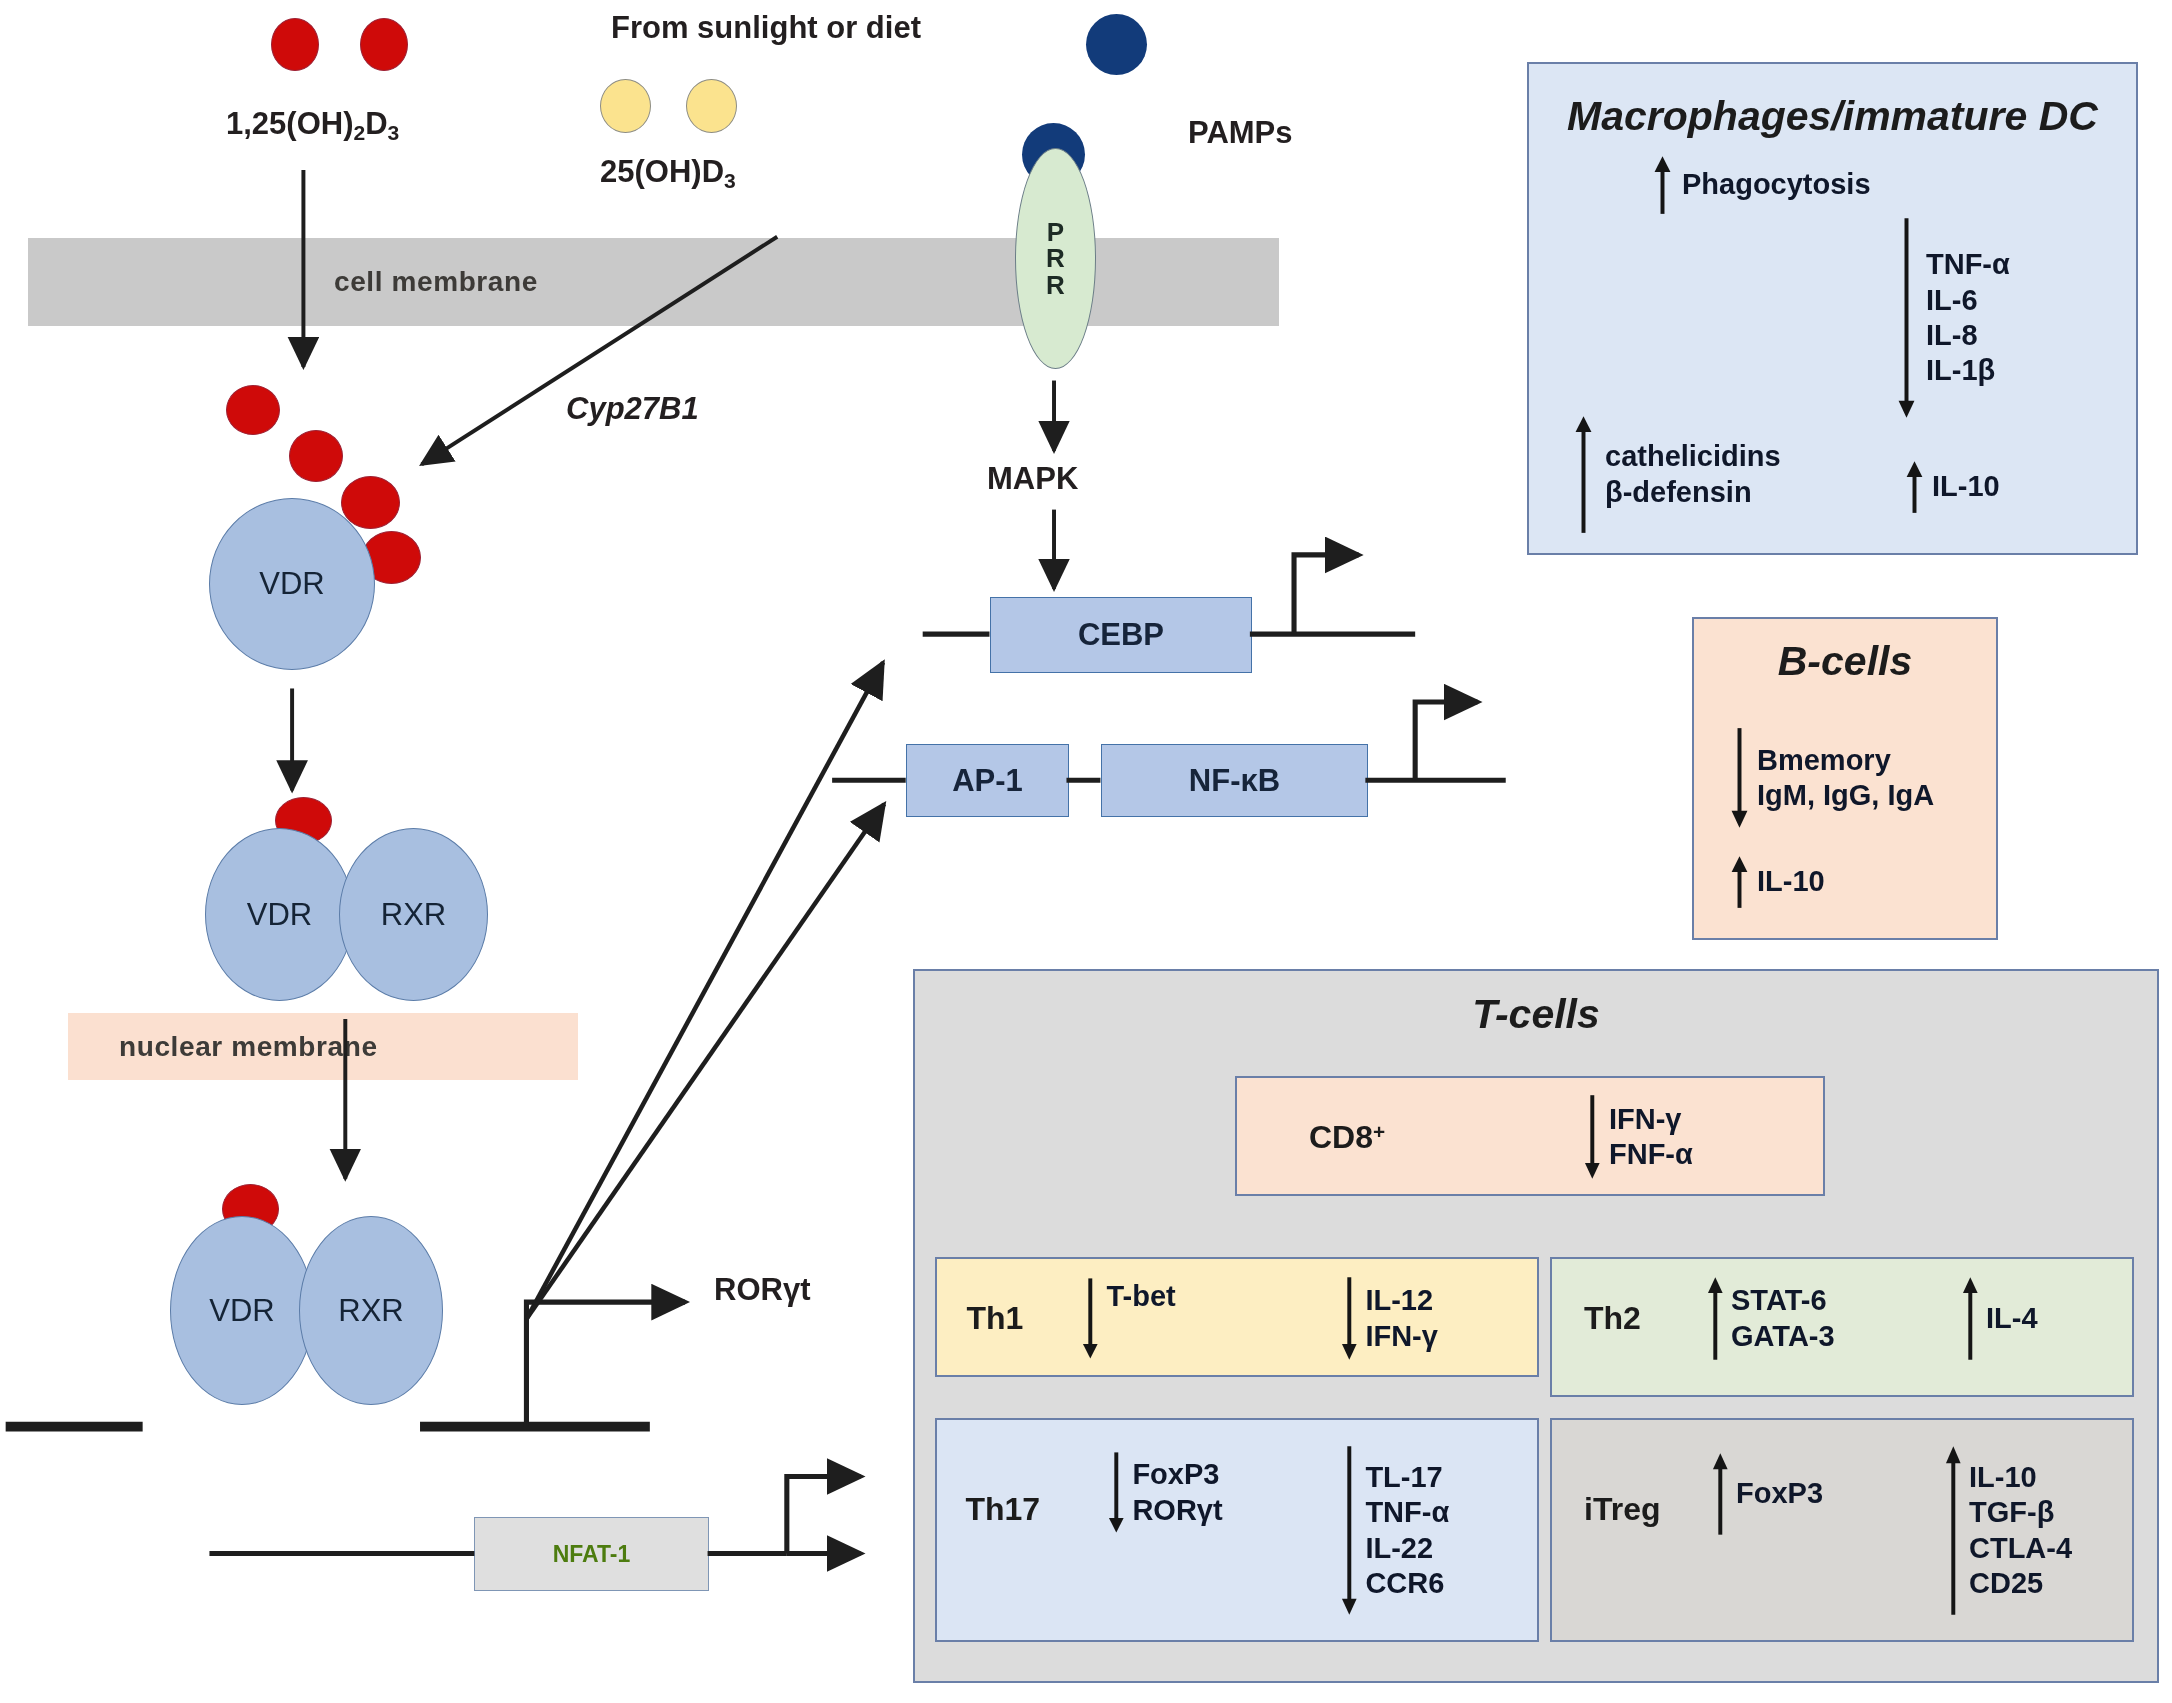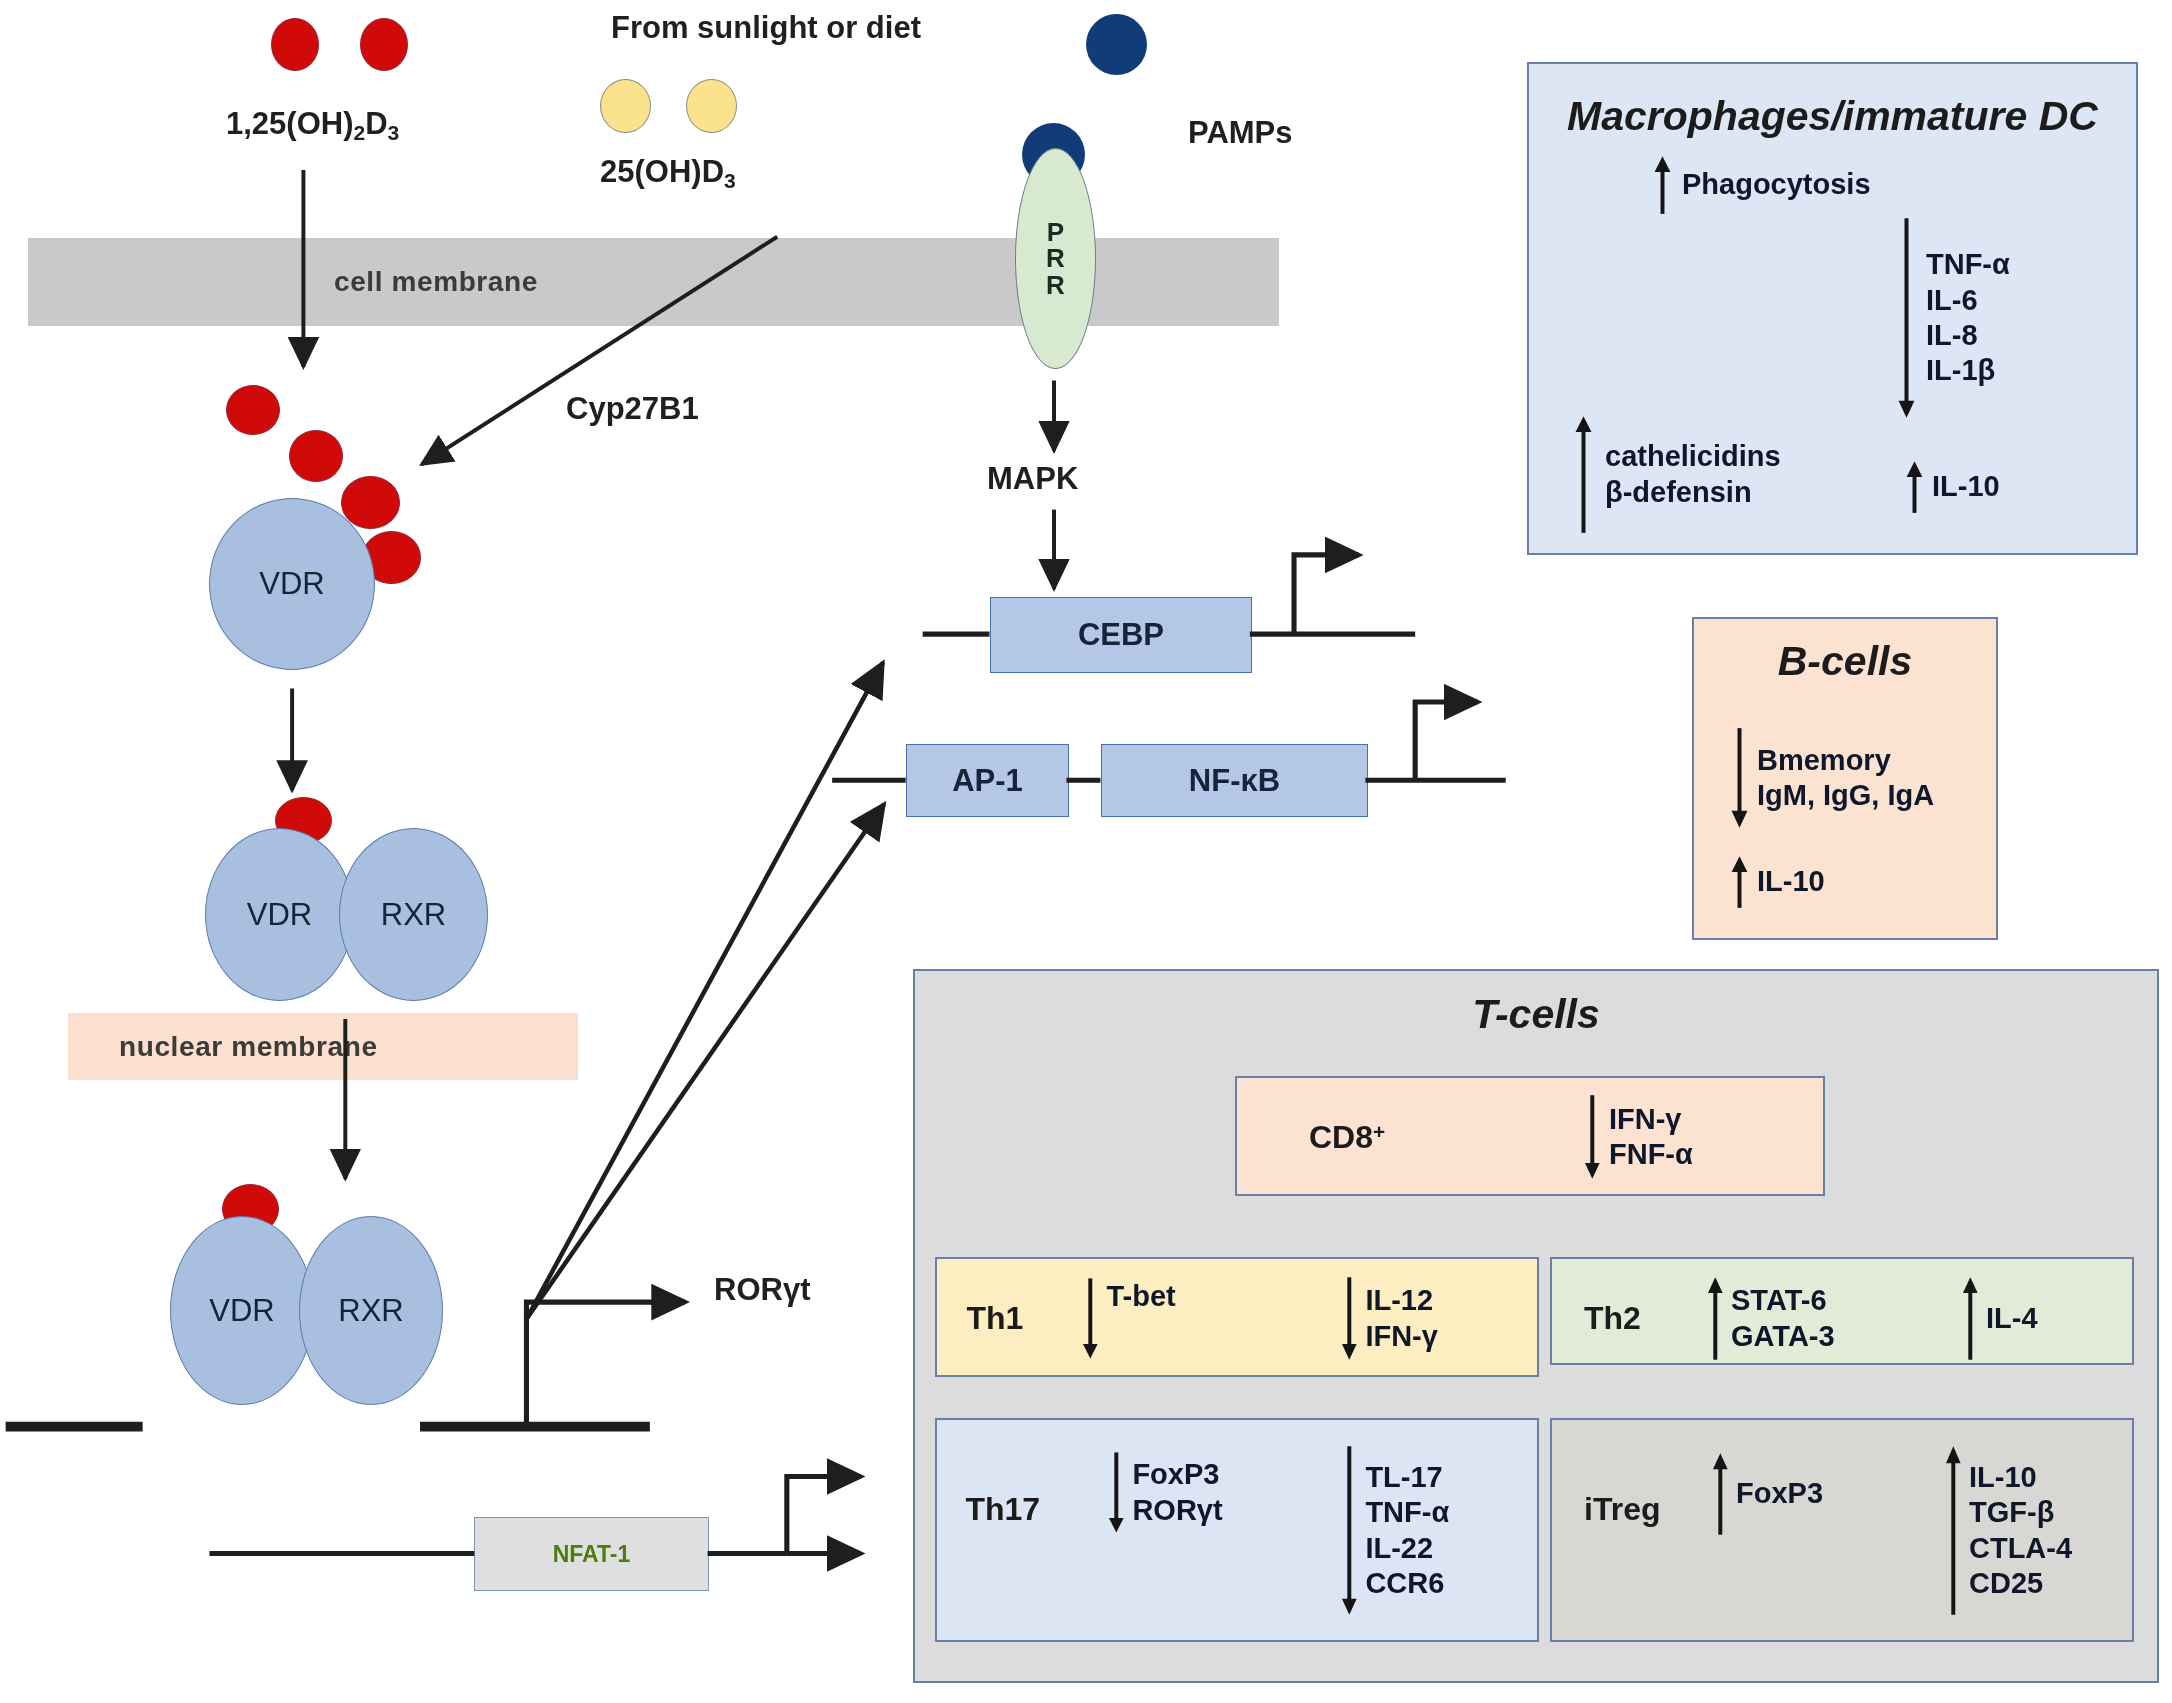--- a/index.html
+++ b/index.html
@@ -90,21 +90,21 @@
   <div class="lbl" style="left:1188px;top:115px;">PAMPs</div>
 
   <div class="prr" style="left:1015px;top:148px;width:79px;height:219px;">
     <span>P</span>
     <span>R</span>
     <span>R</span>
   </div>
 
   <div class="lbl" style="left:987px;top:461px;">MAPK</div>
 
-  <div class="lbl" style="left:566px;top:391px;">Cyp27B1</div>
+  <div class="lbl" style="left:566px;top:391px;font-style:italic;">Cyp27B1</div>
 
   <div class="dot red" style="left:226px;top:385px;width:52px;height:48px;"></div>
   <div class="dot red" style="left:289px;top:430px;width:52px;height:50px;"></div>
   <div class="dot red" style="left:341px;top:476px;width:57px;height:51px;"></div>
   <div class="dot red" style="left:362px;top:531px;width:57px;height:51px;"></div>
 
   <div class="oval" style="left:209px;top:498px;width:164px;height:170px;">
     <span>VDR</span>
   </div>
 
@@ -315,21 +315,21 @@
             <path d="M20,148 L33,120 L7,120 Z" fill="#151515"></path>
           </svg>
         </div>
         <div class="txtcol">
           <div class="itm">IL-12</div>
           <div class="itm">IFN-γ</div>
         </div>
       </div>
     </div>
 
-    <div class="panel" style="left:635px;top:286px;width:584px;height:108px;background:#e2ebd8;border:2.3px solid #6a7fa8;">
+    <div class="panel" style="left:635px;top:286px;width:584px;height:140px;background:#e2ebd8;border:2.3px solid #6a7fa8;">
       <div class="celltag abs" style="left:32px;top:41px;">Th2</div>
       <div class="col abs" style="left:147px;top:17px;">
         <div class="arrcol" style="width:32px;">
           <svg width="22.6" height="85" viewBox="0 0 40 150" class="arrowimg">
             <line x1="20" y1="148" x2="20" y2="22" stroke="#151515" stroke-width="7"></line>
             <path d="M20,2 L33,30 L7,30 Z" fill="#151515"></path>
           </svg>
         </div>
         <div class="txtcol">
           <div class="itm">STAT-6</div>

